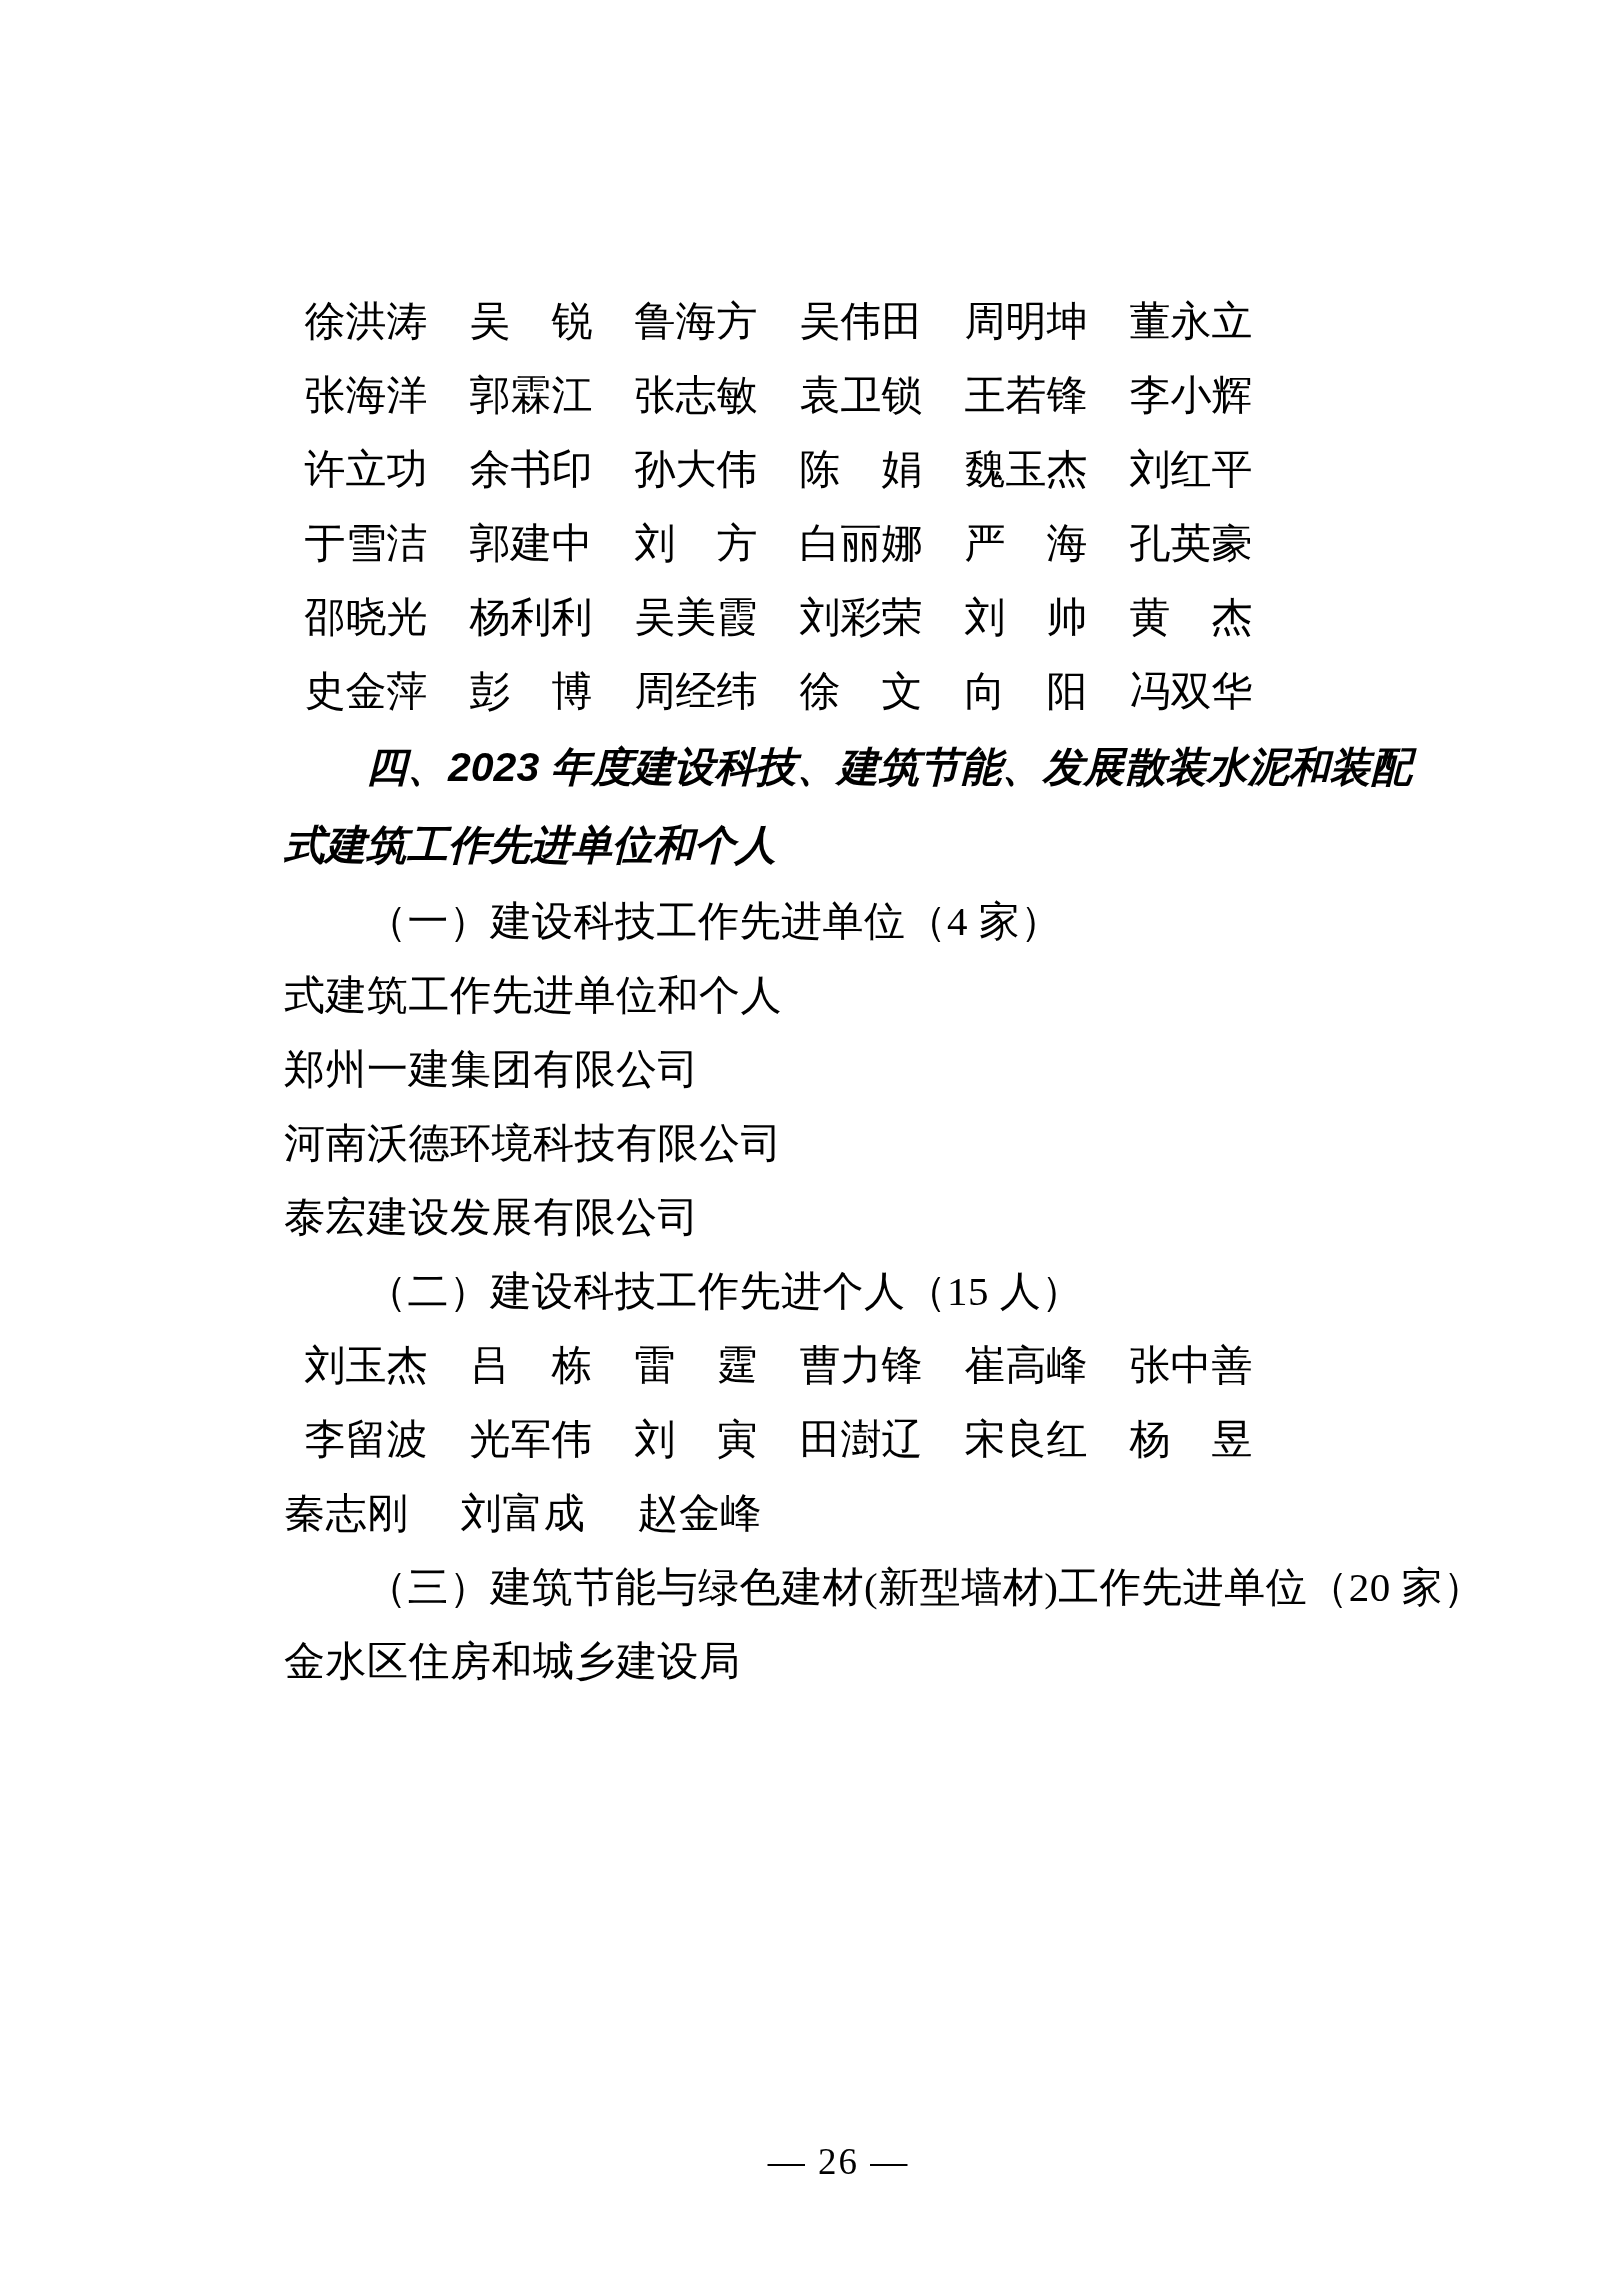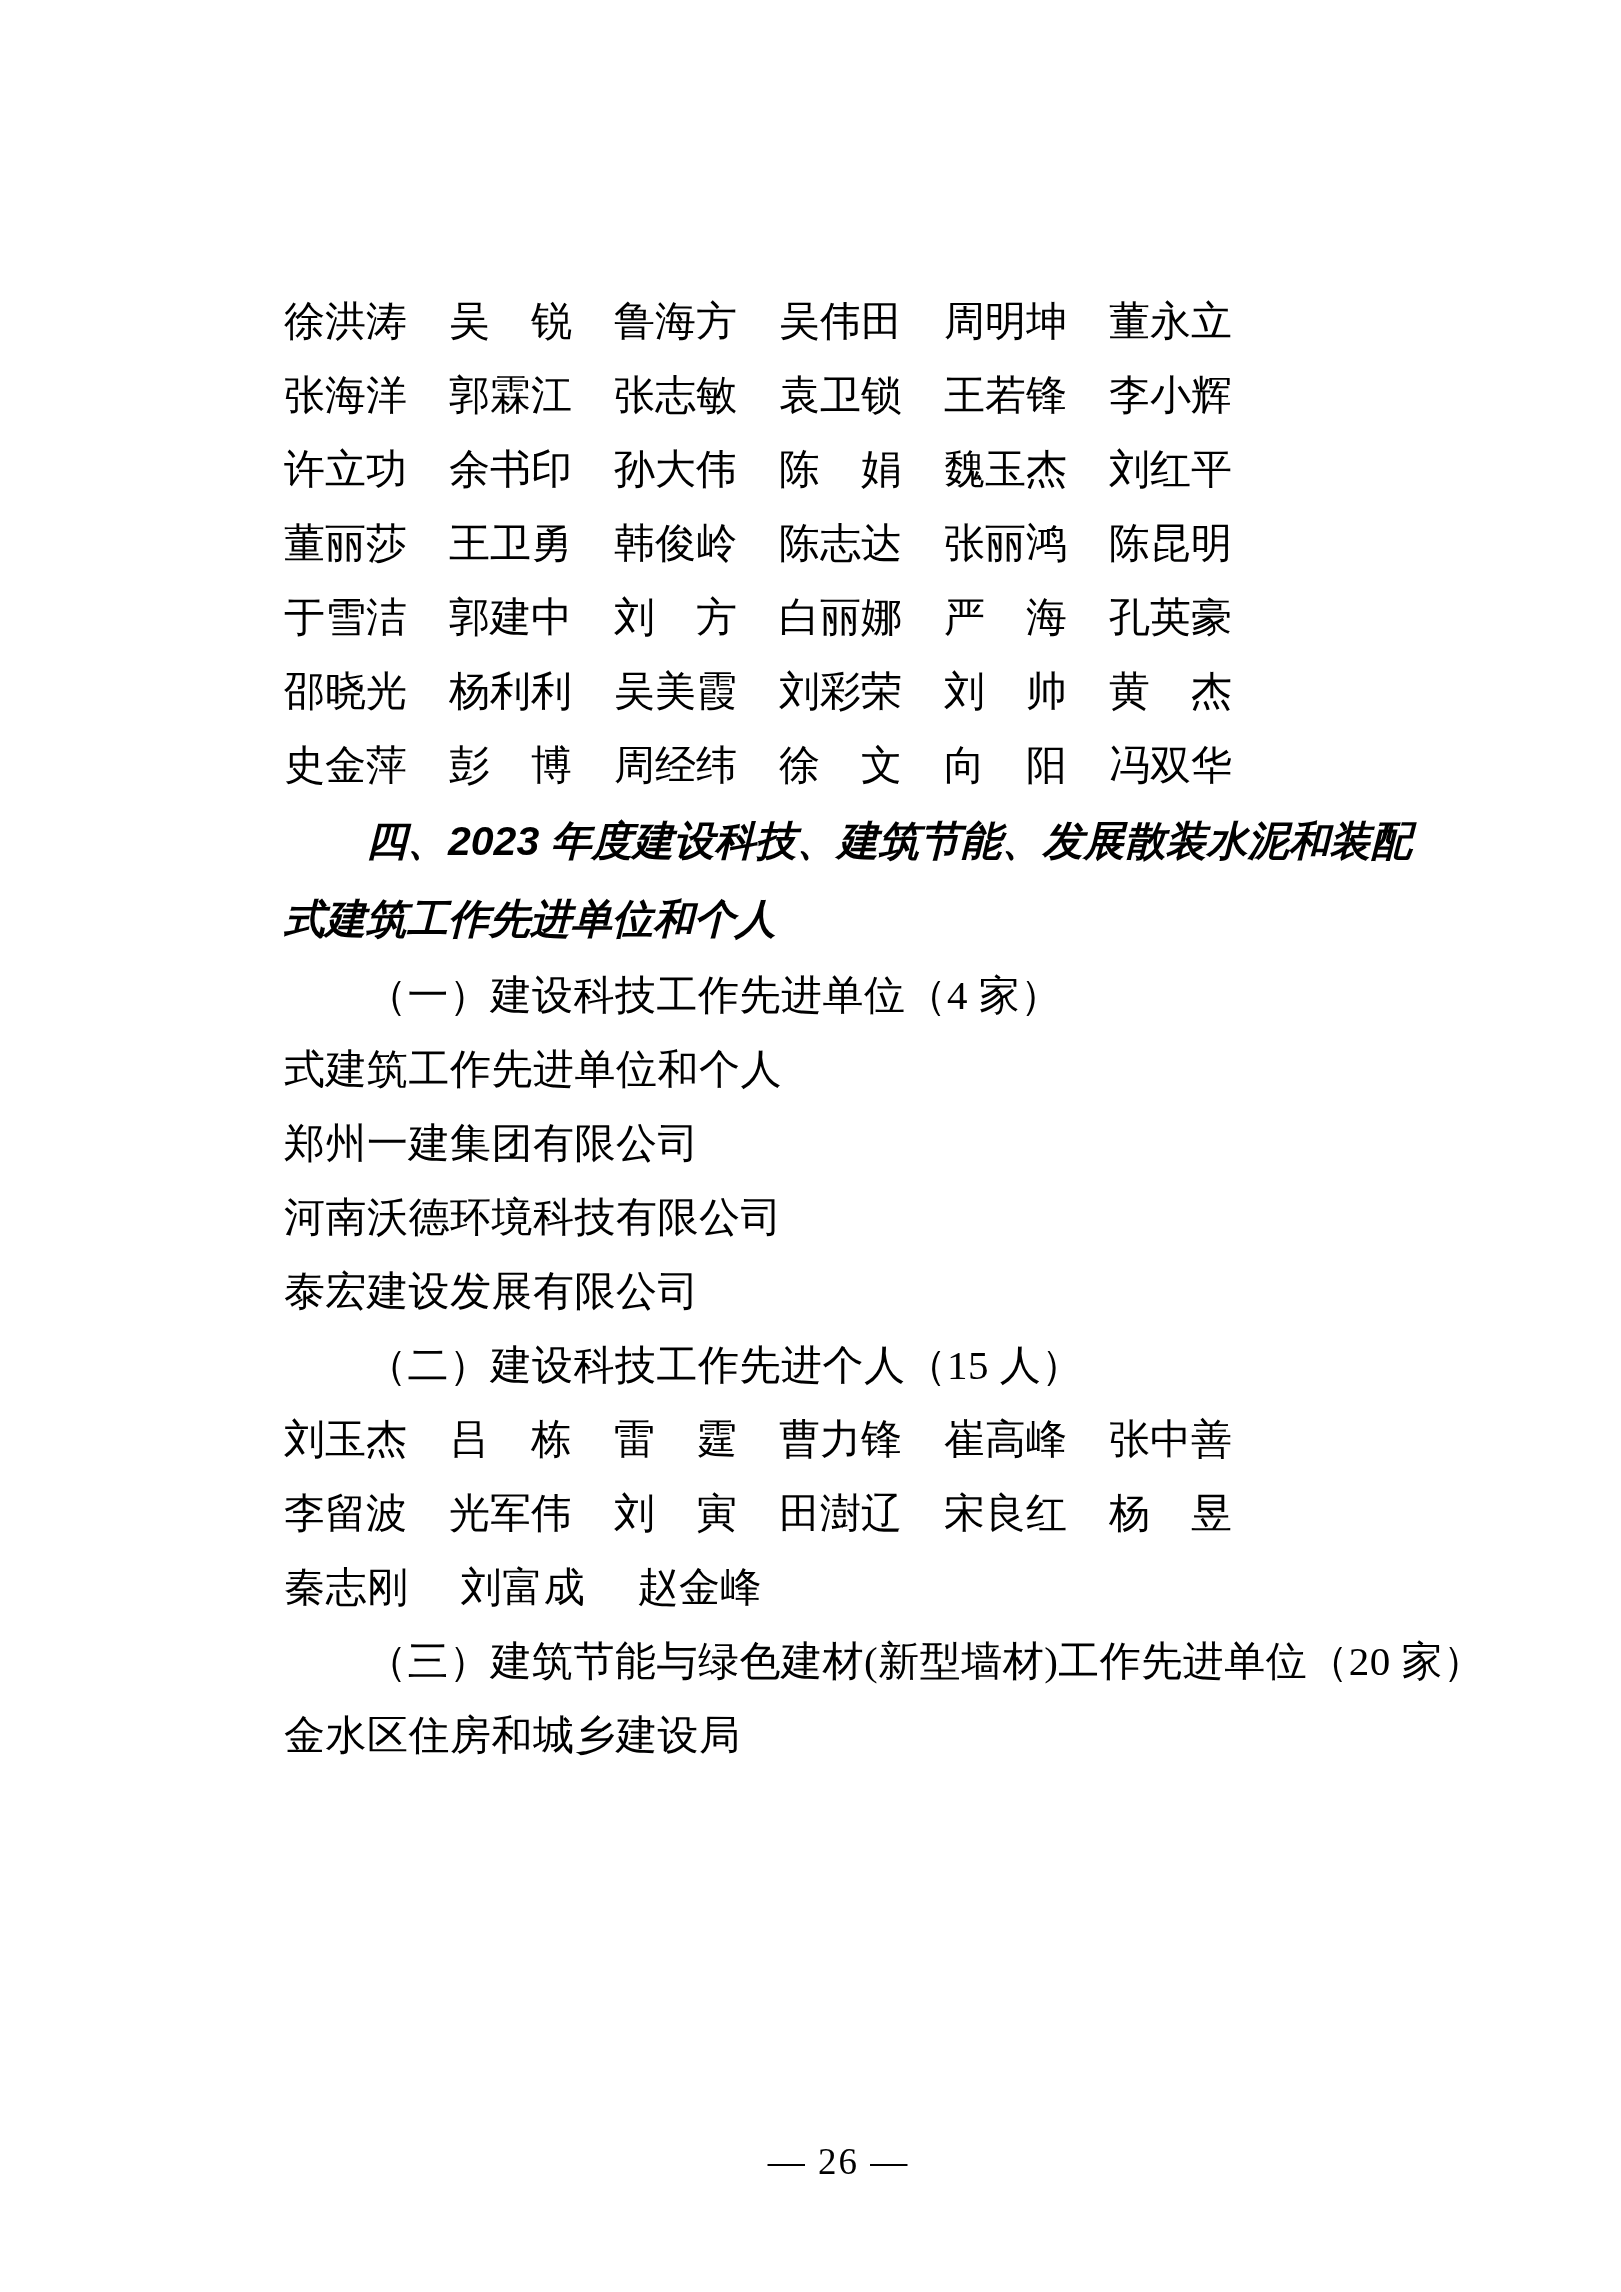--- a/index.html
+++ b/index.html
@@ -37,21 +37,21 @@
   .name-row {
     display: flex;
     width: 990px;
     font-size: 41px;
     line-height: 74px;
     font-family: "Liberation Serif", "DejaVu Serif", serif;
   }
   .name-cell {
     width: 165px;
     display: flex;
-    justify-content: flex-start;
+    justify-content: flex-end;
     box-sizing: border-box;
     padding-right: 21.6px;
   }
   .name-cell span {
     display: inline-block;
   }
   
   .heading {
     font-family: "Liberation Sans", "DejaVu Sans", sans-serif;
     font-weight: bold;
@@ -141,40 +141,20 @@
         </div>
       <div class="name-cell">
           <span>魏玉杰</span>
         </div>
       <div class="name-cell">
           <span>刘红平</span>
         </div>
     </div>
     <div class="name-row">
       <div class="name-cell">
-          <span>董丽莎</span>
-        </div>
-      <div class="name-cell">
-          <span>王卫勇</span>
-        </div>
-      <div class="name-cell">
-          <span>韩俊岭</span>
-        </div>
-      <div class="name-cell">
-          <span>陈志达</span>
-        </div>
-      <div class="name-cell">
-          <span>张丽鸿</span>
-        </div>
-      <div class="name-cell">
-          <span>陈昆明</span>
-        </div>
-    </div>
-    <div class="name-row">
-      <div class="name-cell">
           <span>于雪洁</span>
         </div>
       <div class="name-cell">
           <span>郭建中</span>
         </div>
       <div class="name-cell">
           <span>刘　方</span>
         </div>
       <div class="name-cell">
           <span>白丽娜</span>

